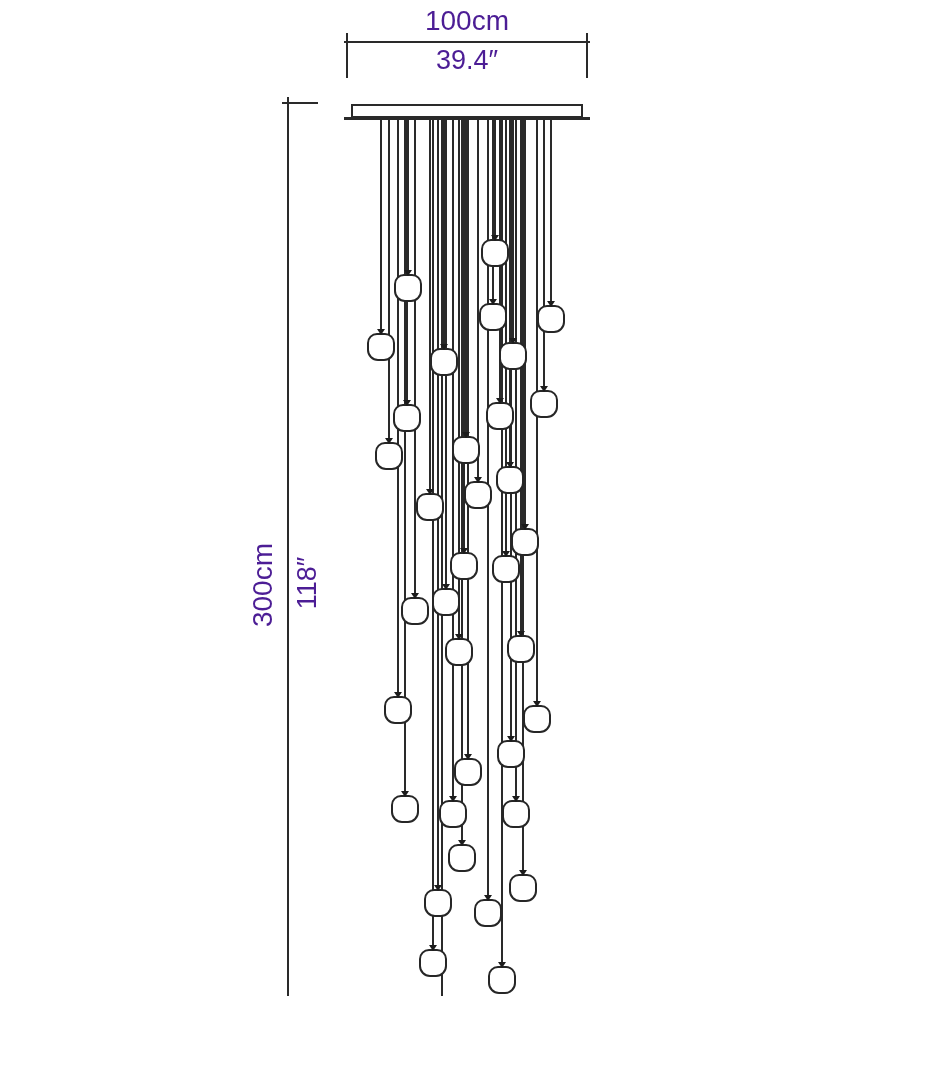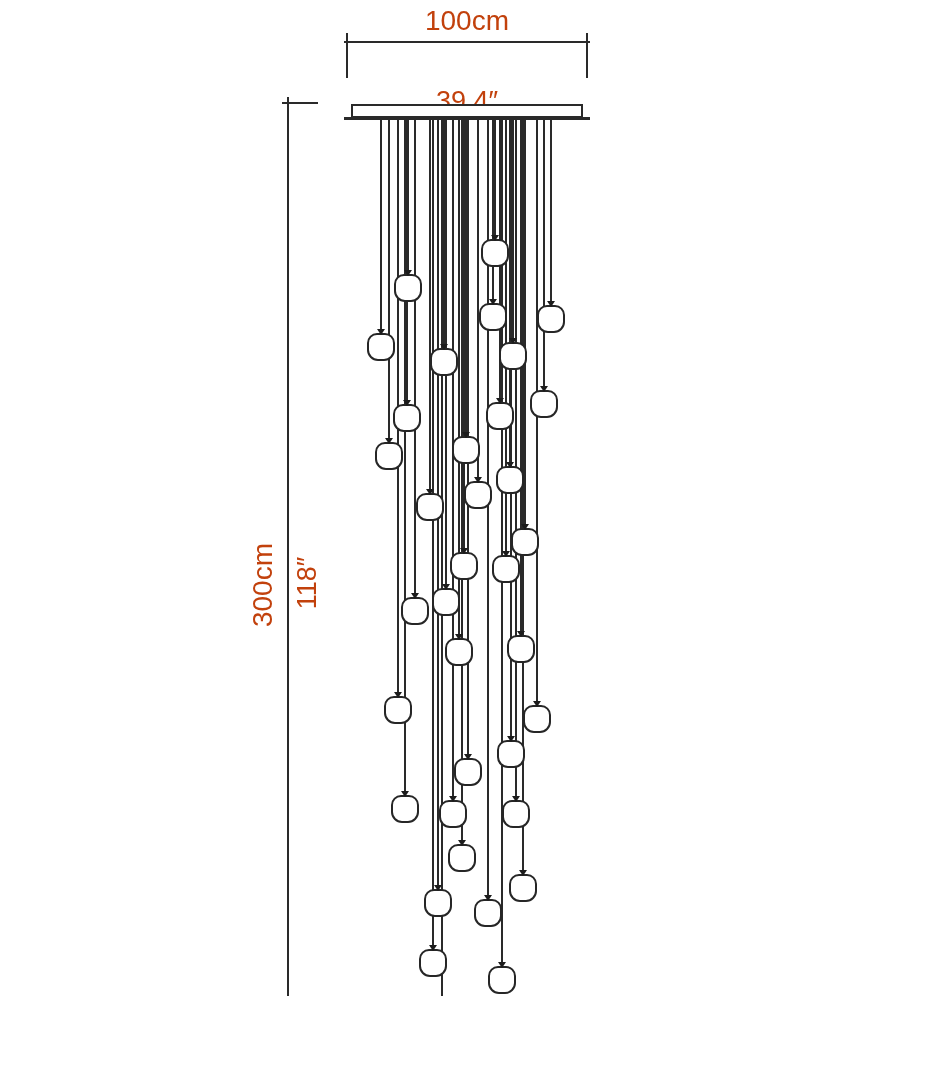--- a/index.html
+++ b/index.html
@@ -6,38 +6,38 @@
     margin: 0;
     padding: 0;
     background: #ffffff;
   }
   .canvas {
     position: relative;
     width: 937px;
     height: 996px;
     background: #ffffff;
     font-family: "Liberation Sans", sans-serif;
-    color: #c2410c;
+    color: #4c1d95;
     overflow: hidden;
   }
   .hline, .vline, .tick-h, .tick-v, .lip {
     position: absolute;
     background: #2a2a2a;
   }
   
   .top-dim-line   { left: 344px; top: 41px;  width: 246px; height: 2px; }
   .top-tick-left  { left: 346px; top: 33px;  width: 2px;   height: 45px; }
   .top-tick-right { left: 586px; top: 33px;  width: 2px;   height: 45px; }
   .label-width-cm {
     position: absolute; left: 344px; top: 6px; width: 246px;
     text-align: center; font-size: 28px; line-height: 30px;
   }
   .label-width-in {
     position: absolute; left: 344px; top: 46px; width: 246px;
-    text-align: center; font-size: 27px; line-height: 28px; margin-top: 41px;
+    text-align: center; font-size: 27px; line-height: 28px;
   }
   
   .left-dim-line    { left: 287px; top: 97px;   width: 2px;  height: 950px; }
   .left-tick-top    { left: 282px; top: 102px;  width: 36px; height: 2px; }
   .left-tick-bottom { left: 282px; top: 1040px; width: 36px; height: 2px; }
   .label-height-cm {
     position: absolute; left: 188px; top: 570px; width: 150px; height: 30px;
     text-align: center; font-size: 28px; line-height: 30px;
     transform: rotate(-90deg);
   }

